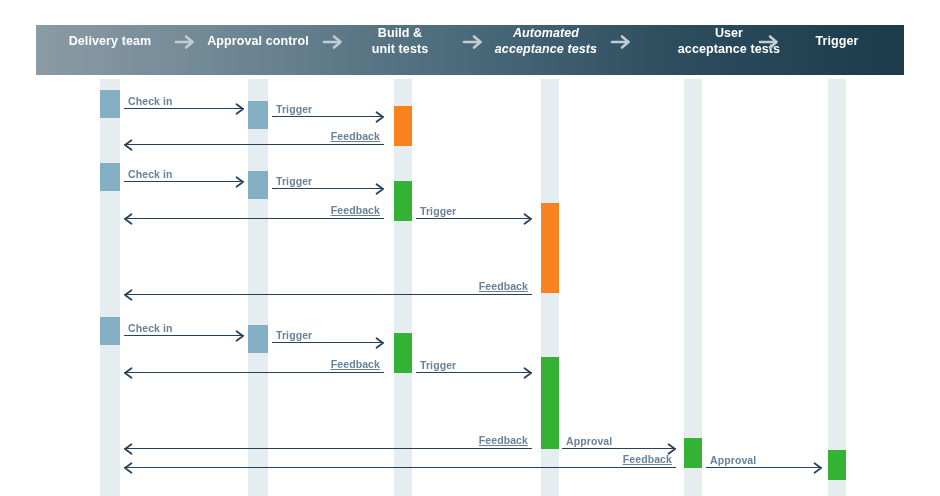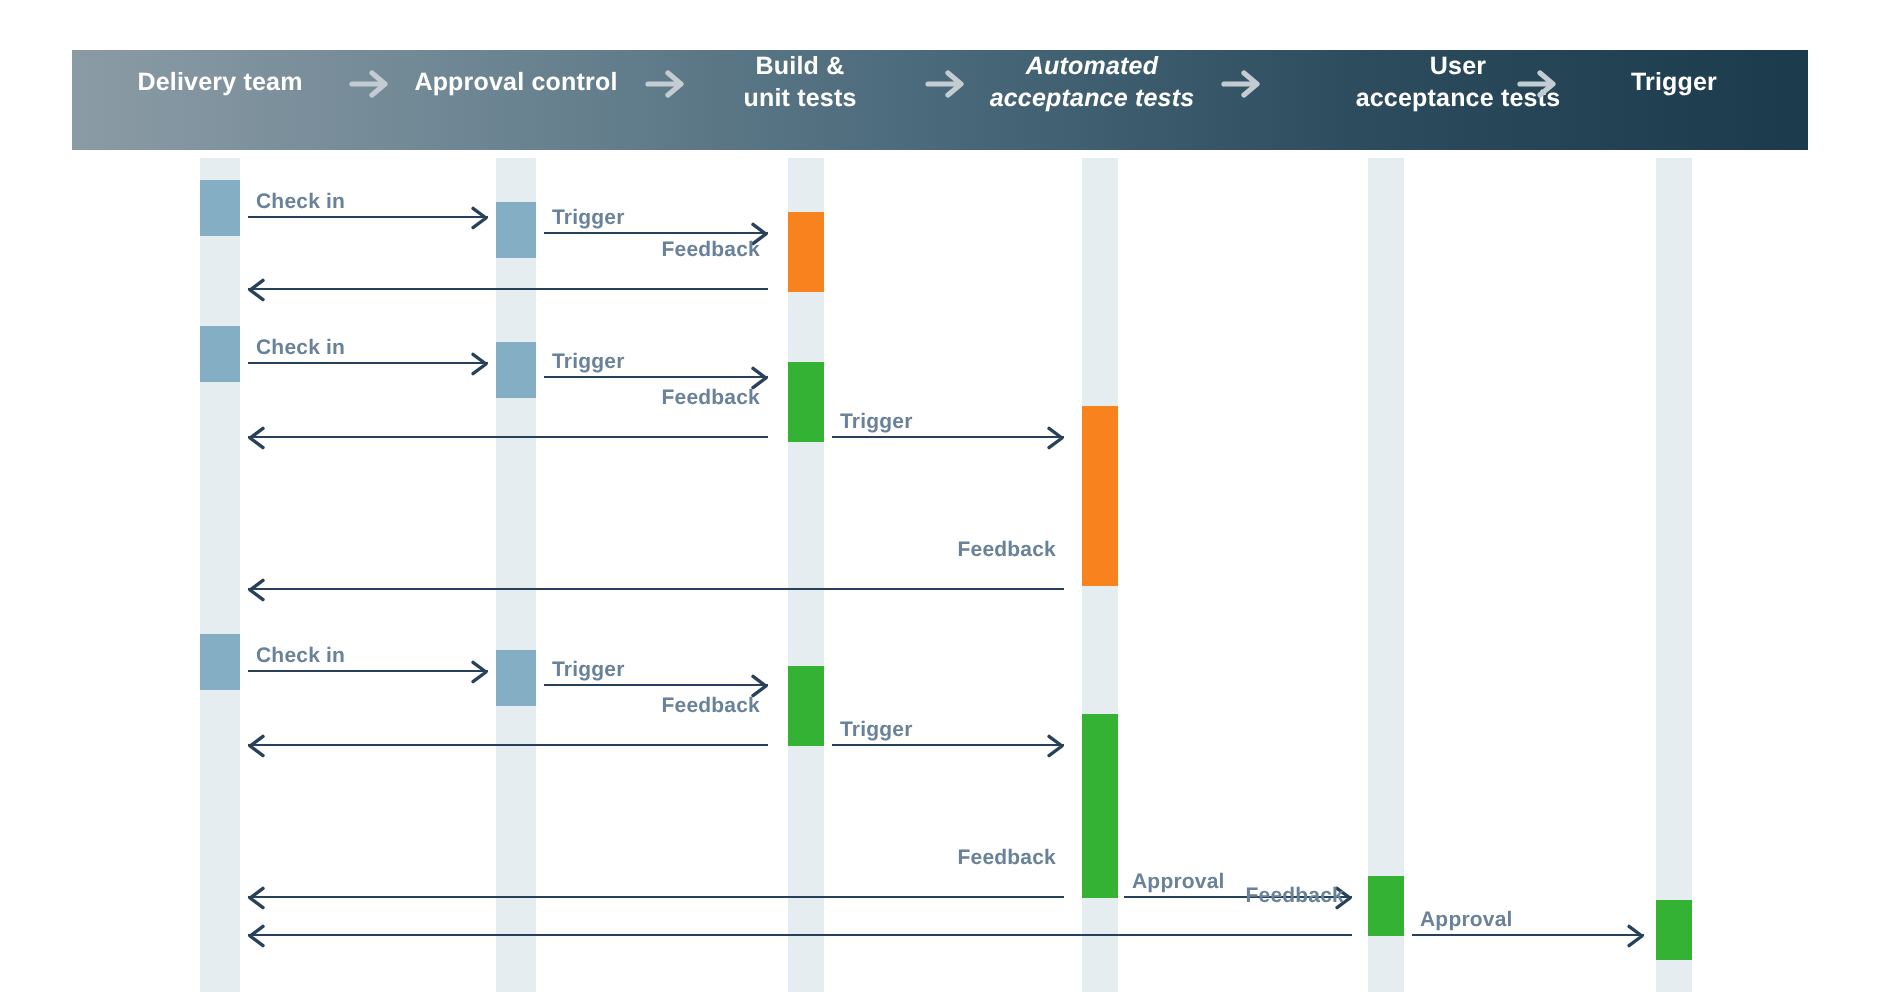--- a/index.html
+++ b/index.html
@@ -93,21 +93,21 @@
 
   .msg-label {
     position: absolute;
     font-size: 10.5px;
     font-weight: bold;
     color: #69829a;
     white-space: nowrap;
     letter-spacing: 0.1px;
   }
   .msg-label.lbl-left  { left: 4px;  bottom: 3px; }
-  .msg-label.lbl-right { right: 4px; bottom: 15px; }
+  .msg-label.lbl-right { right: 4px; bottom: 4px; text-decoration: underline; }
 </style>
 </head>
 <body>
 
 <div id="canvas">
 
   <div id="header-bar"></div>
 
   <div id="stage-labels">
       <div class="stage-label" style="left: 36px; width: 148px;">Delivery team</div>

